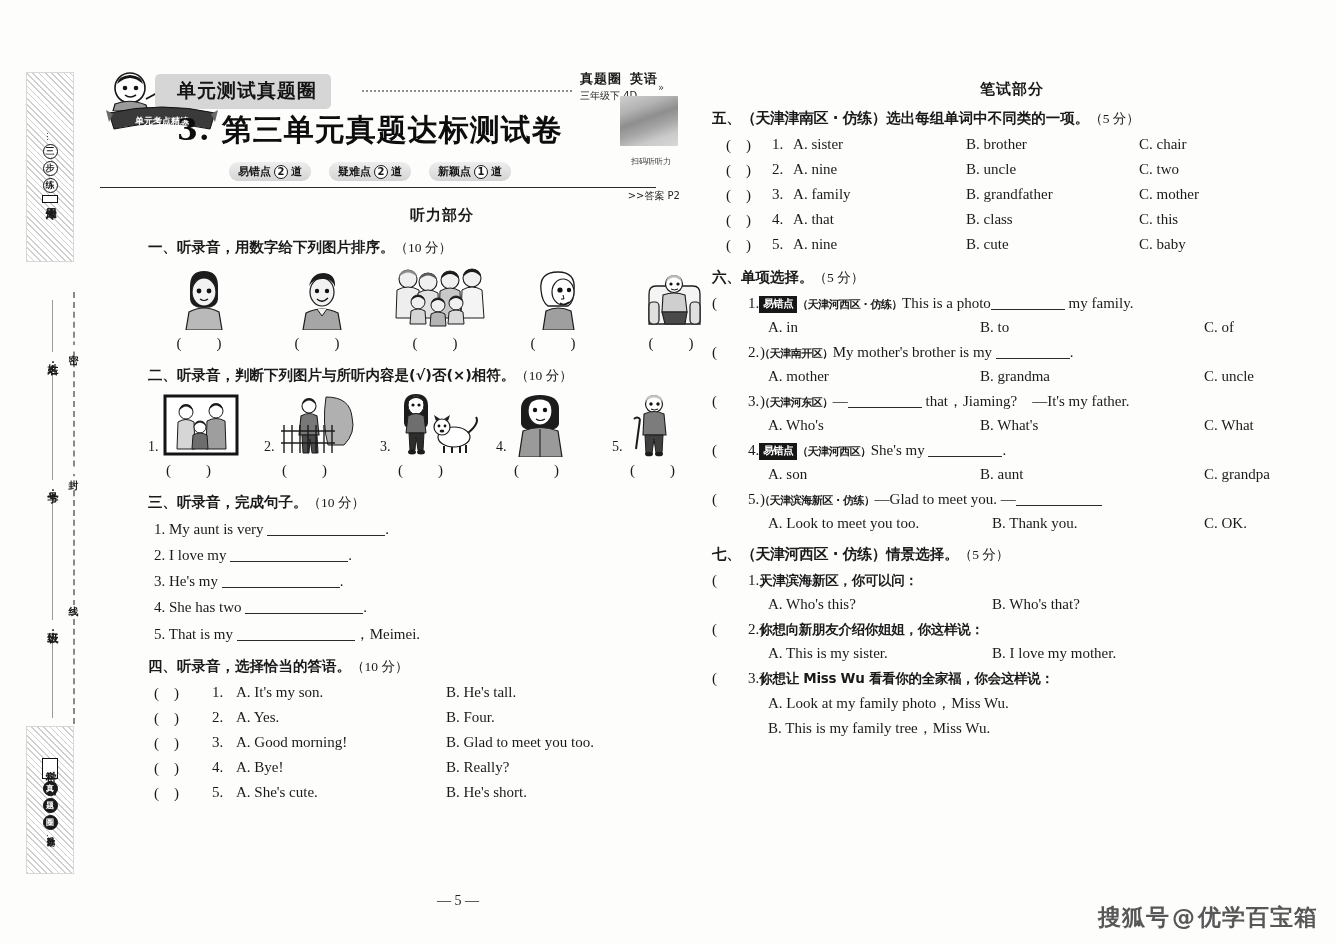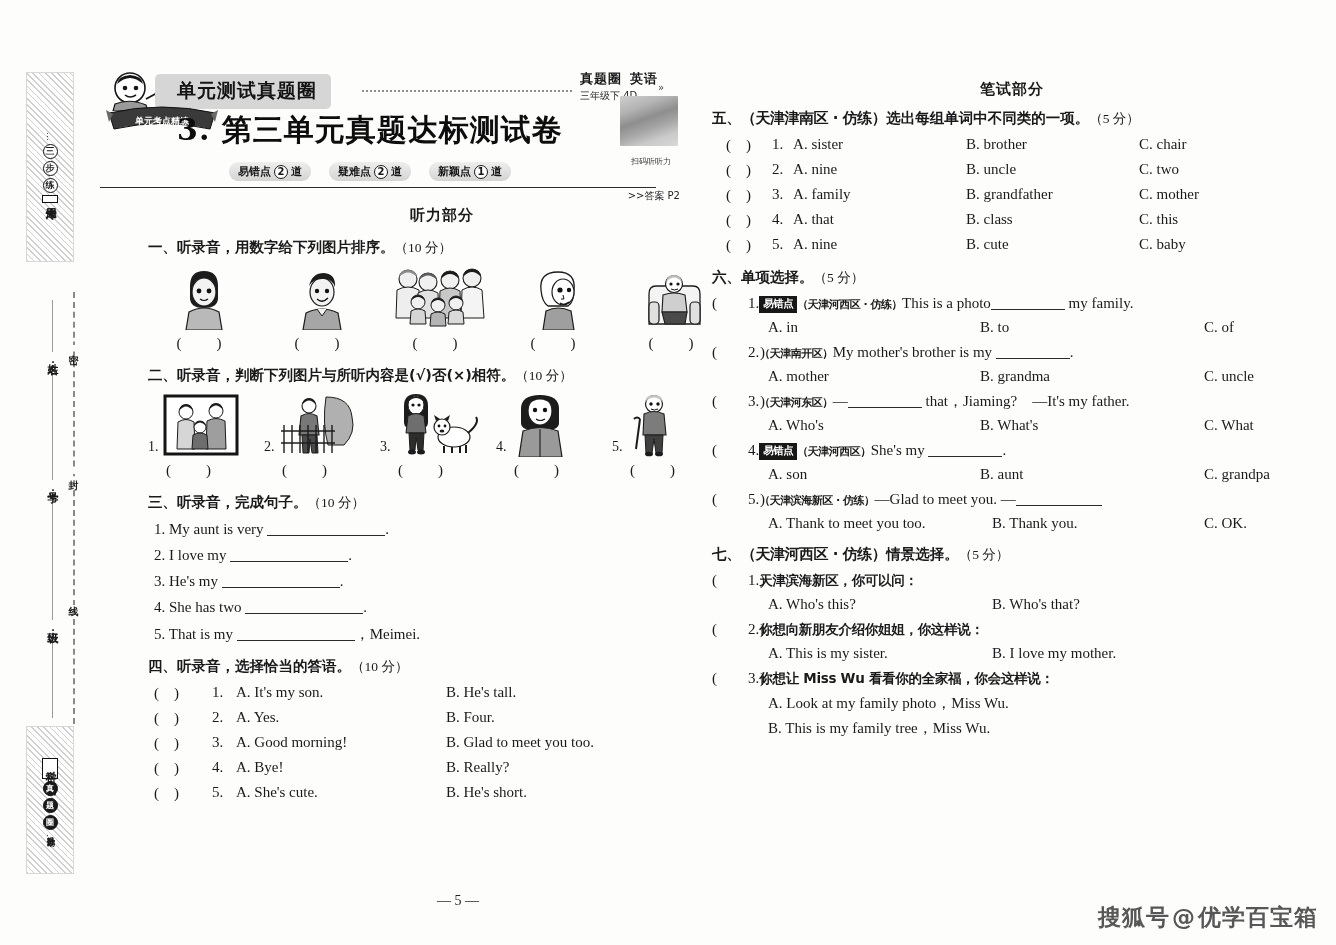--- a/index.html
+++ b/index.html
@@ -798,21 +798,21 @@
       <span>C. grandpa</span>
     </div>
 
     <div class="q-row">
       <span class="q-paren">(　)</span>
       <span class="q-body">
         <span>5.</span><span class="region-inline">（天津滨海新区 · 仿练）</span><span>—Glad to meet you. —</span><span class="blank b-mid"></span><span></span>
       </span>
     </div>
     <div class="opt-row">
-      <span style="width:224px">A. Thank to meet you too.</span>
+      <span style="width:224px">A. Look to meet you too.</span>
       <span style="width:212px">B. Thank you.</span>
       <span>C. OK.</span>
     </div>
 
     <div class="sec-head">
       <span>七、</span><span class="region">（天津河西区 · 仿练）</span><span>情景选择。</span><span class="pts">（5 分）</span>
     </div>
 
     <div class="q-row">
       <span class="q-paren">(　)</span>

